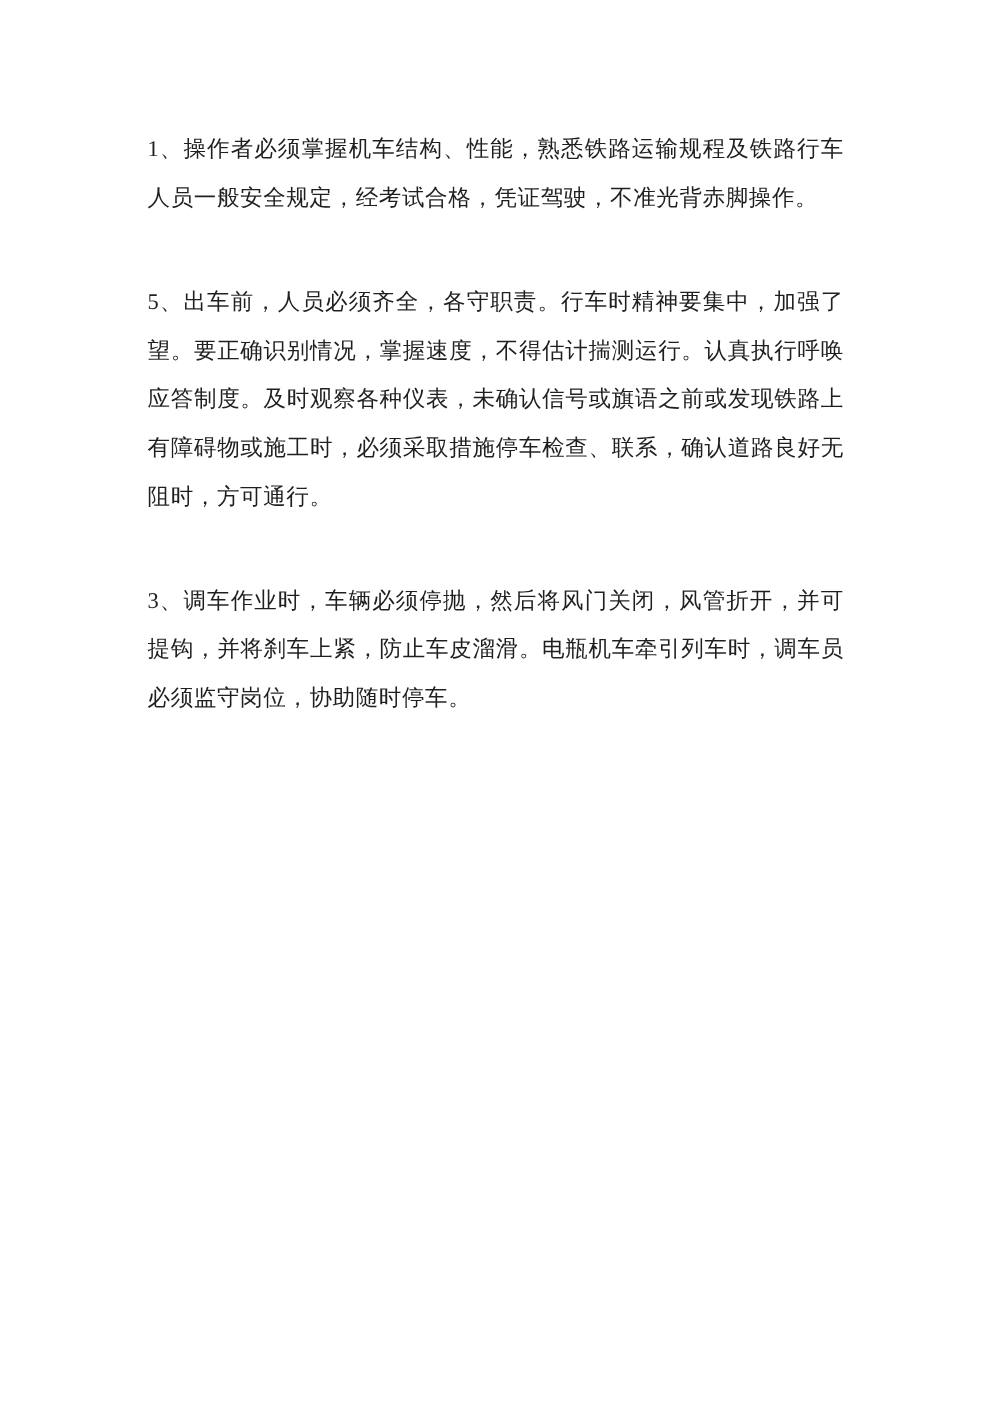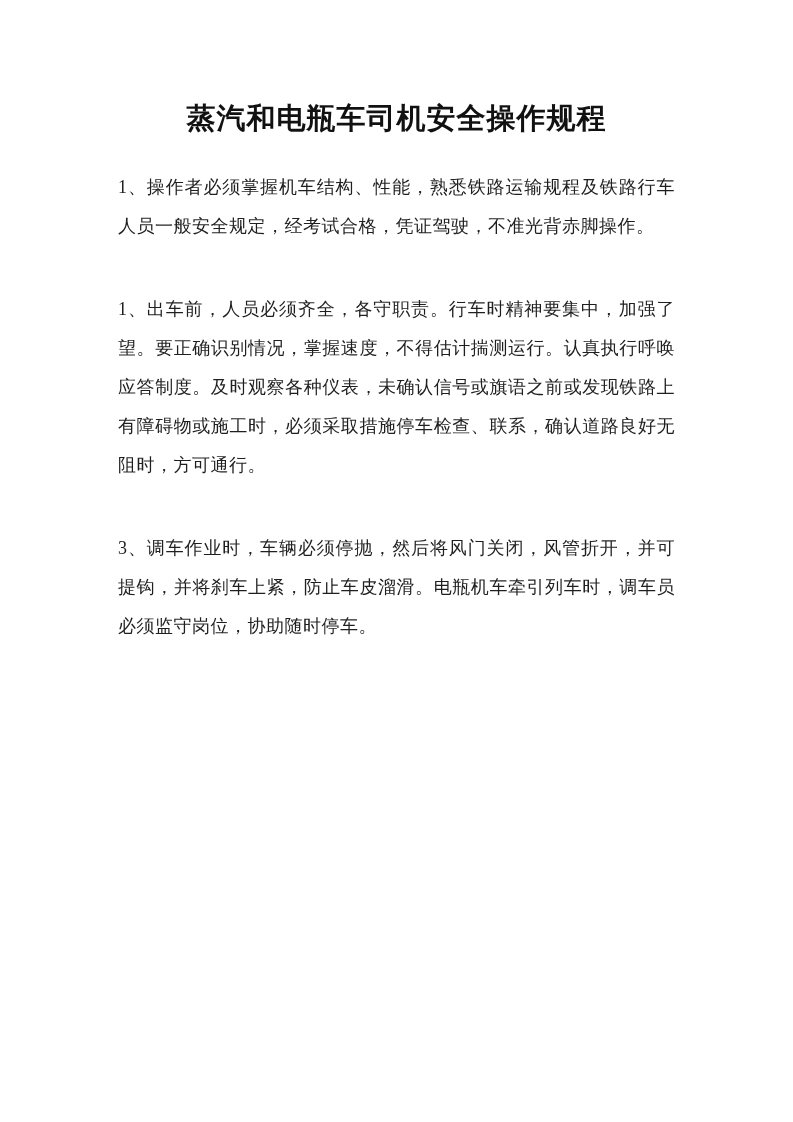--- a/index.html
+++ b/index.html
@@ -38,22 +38,21 @@
     word-break: break-all;
   }
   .doc-paragraph:last-child {
     margin-bottom: 0;
   }
 </style>
 </head>
 <body>
 
 <div class="page">
-  <h1 class="doc-title">蒸汽和电瓶车司机安全操作规程</h1>
 
   <p class="doc-paragraph">1、操作者必须掌握机车结构、性能，熟悉铁路运输规程及铁路行车人员一般安全规定，经考试合格，凭证驾驶，不准光背赤脚操作。</p>
 
 
-  <p class="doc-paragraph">1、出车前，人员必须齐全，各守职责。行车时精神要集中，加强了望。要正确识别情况，掌握速度，不得估计揣测运行。认真执行呼唤应答制度。及时观察各种仪表，未确认信号或旗语之前或发现铁路上有障碍物或施工时，必须采取措施停车检查、联系，确认道路良好无阻时，方可通行。</p>
+  <p class="doc-paragraph">5、出车前，人员必须齐全，各守职责。行车时精神要集中，加强了望。要正确识别情况，掌握速度，不得估计揣测运行。认真执行呼唤应答制度。及时观察各种仪表，未确认信号或旗语之前或发现铁路上有障碍物或施工时，必须采取措施停车检查、联系，确认道路良好无阻时，方可通行。</p>
 
   <p class="doc-paragraph">3、调车作业时，车辆必须停抛，然后将风门关闭，风管折开，并可提钩，并将刹车上紧，防止车皮溜滑。电瓶机车牵引列车时，调车员必须监守岗位，协助随时停车。</p>
 
 </div>
 
 </body></html>

